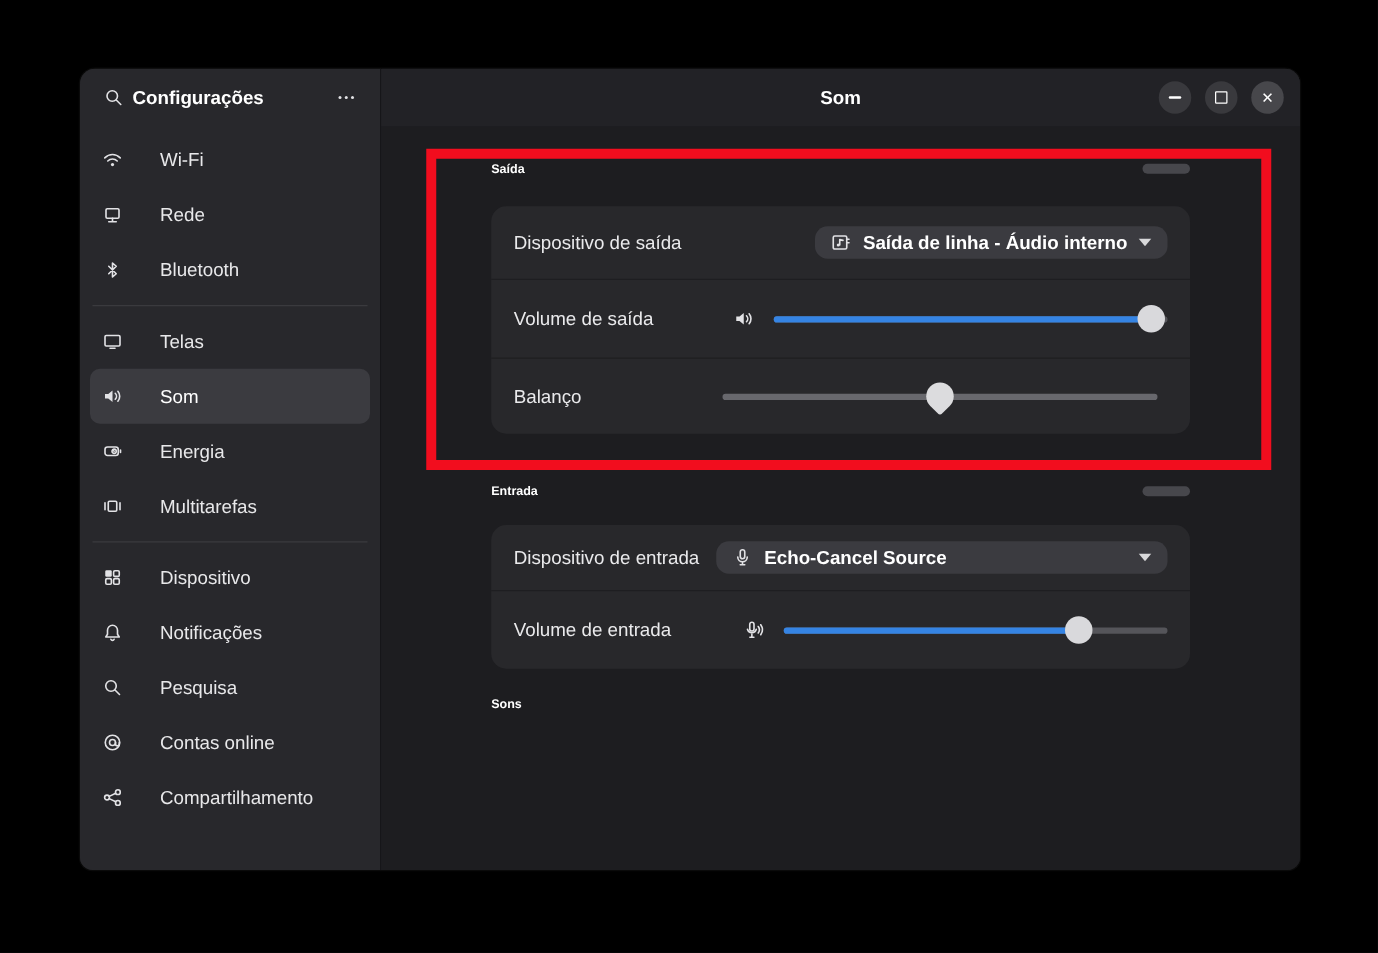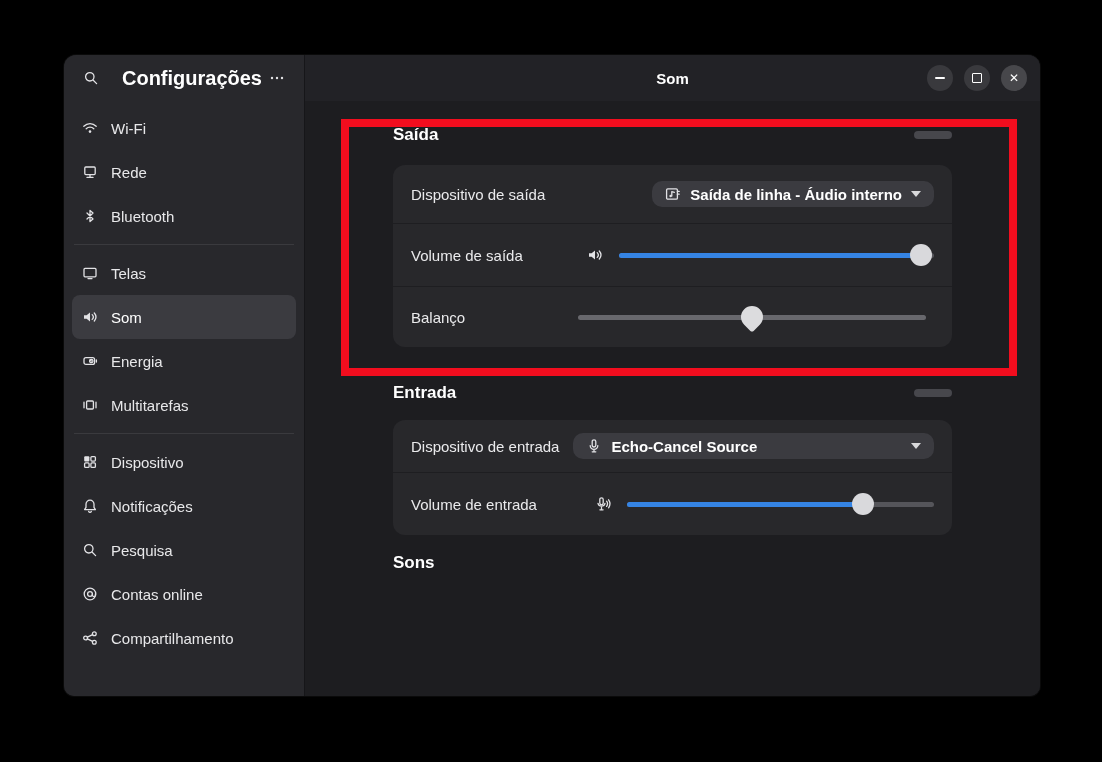--- a/index.html
+++ b/index.html
@@ -4,41 +4,41 @@
 <style>
   html,body{margin:0;padding:0;width:1102px;height:762px;background:#000;overflow:hidden;
     font-family:"Liberation Sans","DejaVu Sans",sans-serif;-webkit-font-smoothing:antialiased;}
   .stage{position:relative;width:1102px;height:762px;background:#000;}
   .window{position:absolute;left:64px;top:55px;width:976px;height:641px;background:#1d1d20;
     border-radius:12px 12px 10px 10px;overflow:hidden;display:flex;box-shadow:0 0 0 1px #0a0a0a;}
   
   .sidebar{width:240px;min-width:240px;background:#28282c;border-right:1px solid #161619;display:flex;flex-direction:column;}
   .sb-header{height:46px;display:flex;align-items:center;padding:0 12px;}
   .icon-btn{width:30px;height:30px;border-radius:7px;display:flex;align-items:center;justify-content:center;background:transparent;border:none;cursor:pointer;}
-  .sb-title{flex:1;text-align:right;font-weight:bold;font-size:20px;color:#fff;}
+  .sb-title{flex:1;text-align:left;font-weight:bold;font-size:15px;color:#fff;}
   .sb-nav{padding:5px 8px 0 8px;flex:1;}
-  .sb-item{height:44px;display:flex;align-items:center;gap:13px;padding:0 10px;border-radius:8px;color:#e8e8ea;font-size:15px;}
+  .sb-item{height:44px;display:flex;align-items:center;gap:30px;padding:0 10px;border-radius:8px;color:#e8e8ea;font-size:15px;}
   .sb-item.selected{background:#3b3b40;color:#fff;}
   .sb-sep{height:1px;background:#3a3a3e;margin:6px 2px;}
   .ic{width:16px;height:16px;flex:0 0 16px;display:block;}
   .ic svg{display:block;width:16px;height:16px;stroke:#e2e2e5;stroke-width:1.3;fill:none;stroke-linecap:round;stroke-linejoin:round;}
   .ic svg .f{fill:#e2e2e5;stroke:none;}
   
   .main{flex:1;display:flex;flex-direction:column;background:#1d1d20;}
   .headerbar{height:46px;min-height:46px;position:relative;background:#222226;display:flex;align-items:center;}
   .hb-title{position:absolute;left:0;right:0;text-align:center;font-weight:bold;font-size:15px;color:#fff;}
   .hb-controls{margin-left:auto;display:flex;gap:11px;padding-right:13px;z-index:2;}
   .wc{width:26px;height:26px;border-radius:50%;background:#39393d;border:none;display:flex;align-items:center;justify-content:center;cursor:pointer;padding:0;}
   .wc.close{background:#47474b;}
   .wc .bar{width:10px;height:2px;background:#fff;border-radius:1px;display:block;}
   .wc .sq{width:8px;height:8px;border:1.5px solid #fff;border-radius:1px;display:block;}
   .wc .x{color:#fff;font-size:12px;line-height:1;}
   .content{padding:24px 88px 0 88px;}
   .sec-head{height:20px;display:flex;align-items:center;justify-content:space-between;margin-bottom:20px;}
-  .sec-title{font-size:17px;font-weight:bold;color:#fff;}
+  .sec-title{font-size:10px;font-weight:bold;color:#fff;}
   .drag-pill{width:38px;height:8px;border-radius:4px;background:#47474c;}
   .card{background:#28282b;border-radius:12px;}
   .row{display:flex;align-items:center;padding:0 18px;}
   .row + .row{border-top:1px solid #1e1e21;}
   .row-label{font-size:15px;color:#eaeaec;text-align:center;}
   .rgt{margin-left:auto;display:flex;align-items:center;}
   
   .pill{height:26px;border-radius:10px;background:#3b3b40;display:flex;align-items:center;gap:9px;padding:0 13px;border:none;cursor:pointer;color:#fff;font-weight:bold;font-size:15px;font-family:inherit;}
   .caret{width:0;height:0;border-left:5px solid transparent;border-right:5px solid transparent;border-top:6px solid #d8d8da;display:block;}
   

